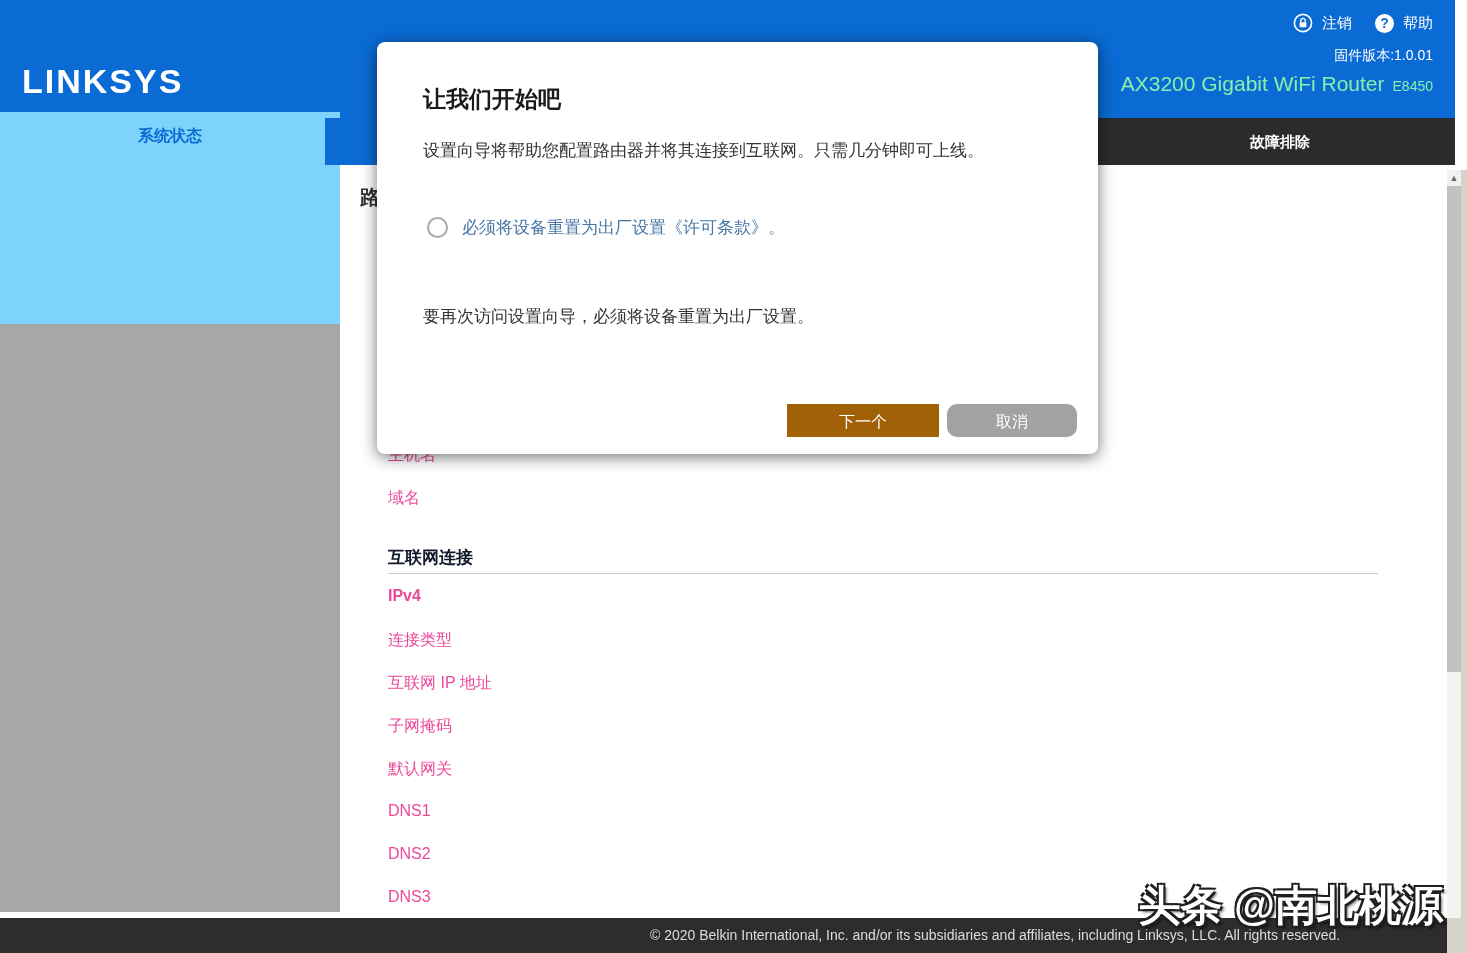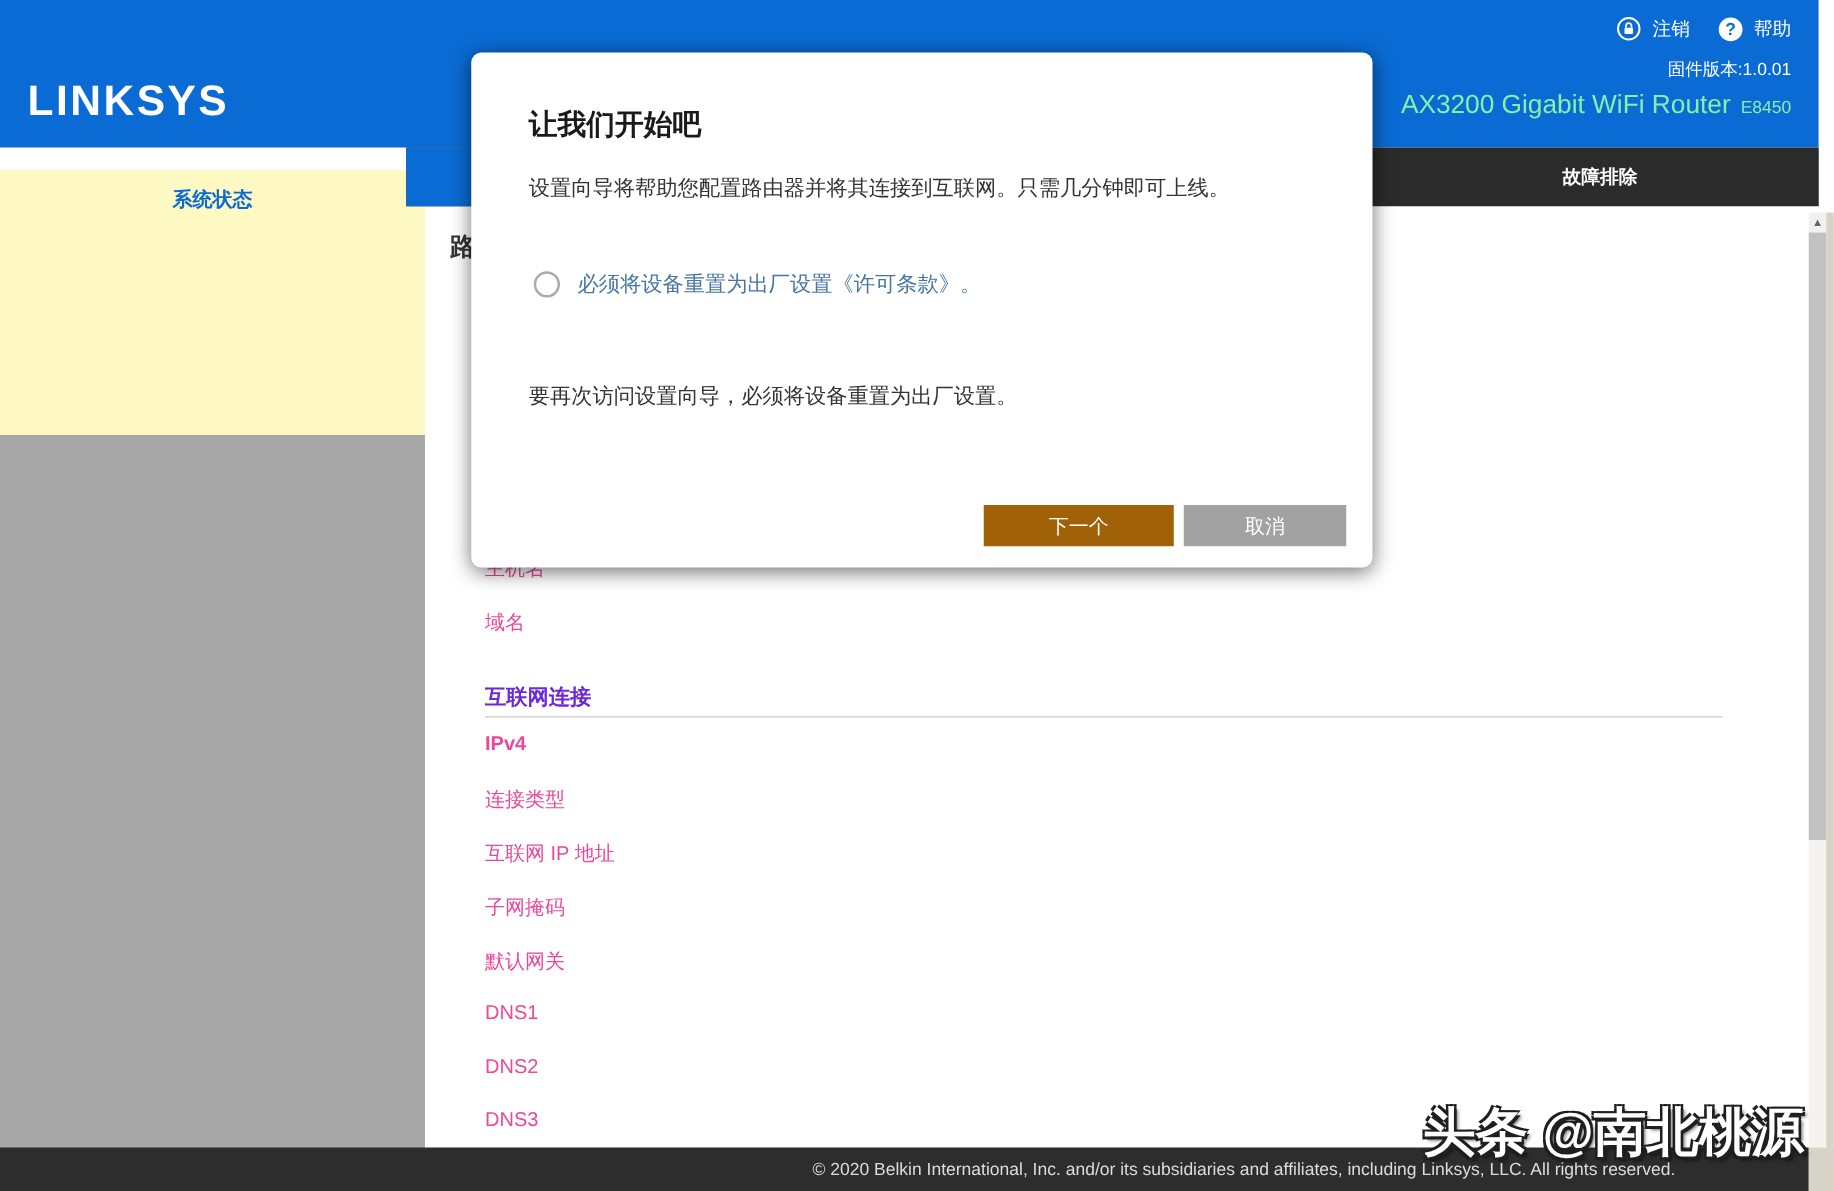--- a/index.html
+++ b/index.html
@@ -15,21 +15,21 @@
             color:#fff;font-size:15px;}
   .util-link{cursor:pointer;}
   .help-circle{width:19px;height:19px;border-radius:50%;background:#fff;color:#0a6bd4;
                font-size:14px;font-weight:bold;text-align:center;line-height:19px;margin-left:14px;}
   .firmware{position:absolute;top:47px;right:22px;color:#fff;font-size:14px;}
   .product-row{position:absolute;top:72px;right:22px;color:#86efac;font-size:21px;white-space:nowrap;}
   .product-row .model{font-size:14px;margin-left:8px;}
   .rail-top{position:absolute;left:1455px;top:0;width:12px;height:170px;background:#ffffff;}
 
   
-  .sidebar{position:absolute;left:0;top:136px;width:340px;height:800px;background:#fef9c3;z-index:1;}
+  .sidebar{position:absolute;left:0;top:112px;width:340px;height:800px;background:#7dd3fc;z-index:1;}
   .sidebar-gray{position:absolute;left:0;top:212px;width:340px;height:588px;background:#a7a7a7;}
   .sidebar-title{position:absolute;left:0;top:14px;width:340px;text-align:center;
                  color:#0a6bd4;font-size:16px;font-weight:bold;}
   .menu{position:absolute;left:10px;top:59px;width:315px;}
   .menu-header{height:31px;line-height:31px;background:#0a6bd4;color:#fff;font-size:14px;
                padding-left:12px;cursor:pointer;}
   .menu-header .tri{font-size:10px;margin-right:7px;display:inline-block;}
   .menu-item{height:30px;line-height:30px;background:#e9e9e9;color:#333;font-size:14px;
              padding-left:40px;cursor:pointer;border-bottom:1px solid #d9d9d9;}
   .menu-item.selected{background:#ffffff;color:#0a6bd4;border-bottom:1px solid #9b9b9b;}
@@ -38,40 +38,40 @@
   .nav-bar{position:absolute;left:325px;top:118px;width:1130px;height:47px;background:#2b2b2b;z-index:2;}
   .nav-active{position:absolute;left:0;top:0;width:250px;height:47px;background:#0a6bd4;cursor:pointer;}
   .nav-tab{position:absolute;left:880px;top:0;width:150px;height:47px;line-height:47px;
            text-align:center;color:#fff;font-size:15px;font-weight:bold;cursor:pointer;}
 
   
   .main{position:absolute;left:340px;top:165px;width:1107px;height:753px;background:#ffffff;z-index:1;}
   .page-title{position:absolute;left:20px;top:19px;font-size:20px;font-weight:bold;color:#333;}
   .lbl{position:absolute;left:48px;font-size:16px;color:#ec4899;white-space:nowrap;}
   .lbl.b{font-weight:bold;}
-  .sec-title{position:absolute;left:48px;font-size:17px;font-weight:bold;color:#6d28d9;}
+  .sec-title{position:absolute;left:48px;font-size:17px;font-weight:bold;color:#0f172a;}
   .divider{position:absolute;left:48px;width:990px;height:1px;background:#cccccc;}
 
   
   .footer{position:absolute;left:0;top:918px;width:1447px;height:35px;background:#2d2d2d;z-index:1;}
   .footer-text{position:absolute;left:650px;top:0;line-height:35px;color:#dddddd;font-size:14px;white-space:nowrap;}
 
   
   .modal{position:absolute;left:377px;top:42px;width:721px;height:412px;background:#ffffff;
          border-radius:8px;box-shadow:0 3px 16px rgba(0,0,0,0.55);z-index:10;}
   .modal-title{position:absolute;left:46px;top:42px;font-size:23px;font-weight:bold;color:#1a1a1a;}
   .modal-intro{position:absolute;left:46px;top:97px;width:630px;font-size:17px;color:#333;}
   .license-row{position:absolute;left:50px;top:174px;display:flex;align-items:center;gap:14px;}
   .radio{width:17px;height:17px;border:2px solid #ababab;border-radius:50%;background:#fff;cursor:pointer;flex:0 0 auto;}
   .license-label{font-size:17px;color:#4576a4;cursor:pointer;}
   .modal-note{position:absolute;left:46px;top:263px;width:630px;font-size:17px;color:#333;}
   .btn{position:absolute;top:362px;height:33px;line-height:33px;text-align:center;color:#fff;
        font-size:16px;cursor:pointer;border:none;}
   .btn-next{left:410px;width:152px;background:#a16207;}
-  .btn-cancel{left:570px;width:130px;background:#a2a2a2;}
+  .btn-cancel{left:570px;width:130px;background:#a2a2a2;border-radius:10px;}
 
   
   .scroll-up{position:absolute;left:1447px;top:170px;width:14px;height:16px;background:#f1f1f1;
              color:#666;font-size:9px;text-align:center;line-height:16px;cursor:pointer;z-index:3;}
   .scroll-thumb{position:absolute;left:1447px;top:186px;width:14px;height:486px;background:#c1c1c1;cursor:pointer;z-index:3;}
   .scroll-track{position:absolute;left:1447px;top:672px;width:14px;height:246px;background:#f4f3ef;cursor:pointer;z-index:2;}
   .rail-edge{position:absolute;left:1461px;top:170px;width:6px;height:783px;background:#d8d3c7;z-index:3;}
   .rail-corner{position:absolute;left:1447px;top:918px;width:20px;height:35px;background:#d8d3c7;z-index:3;}
 
   

